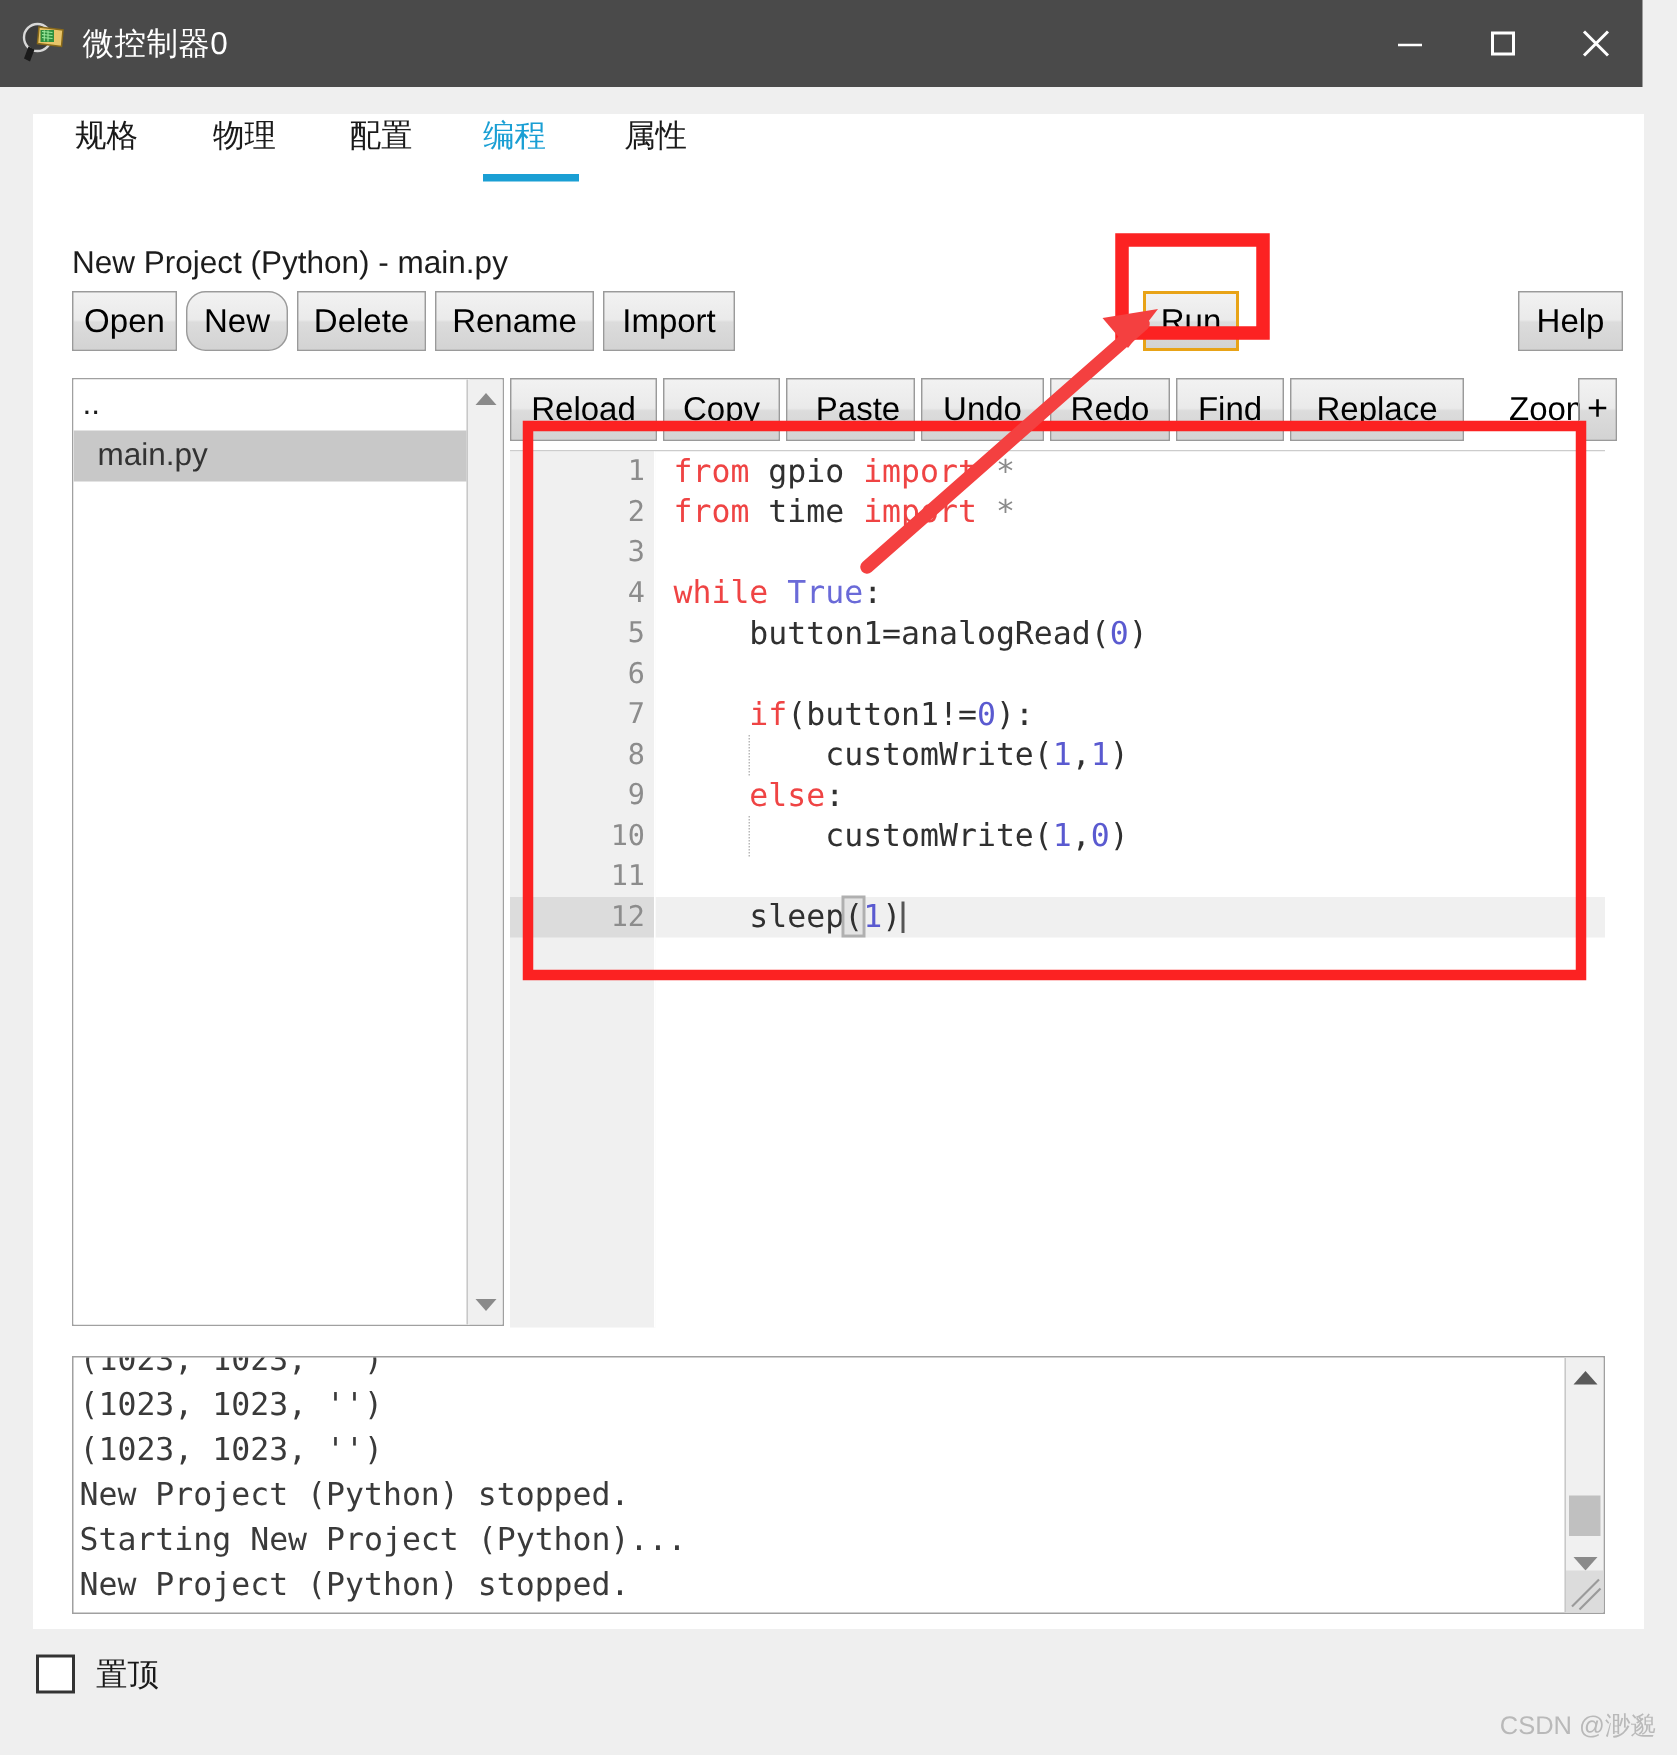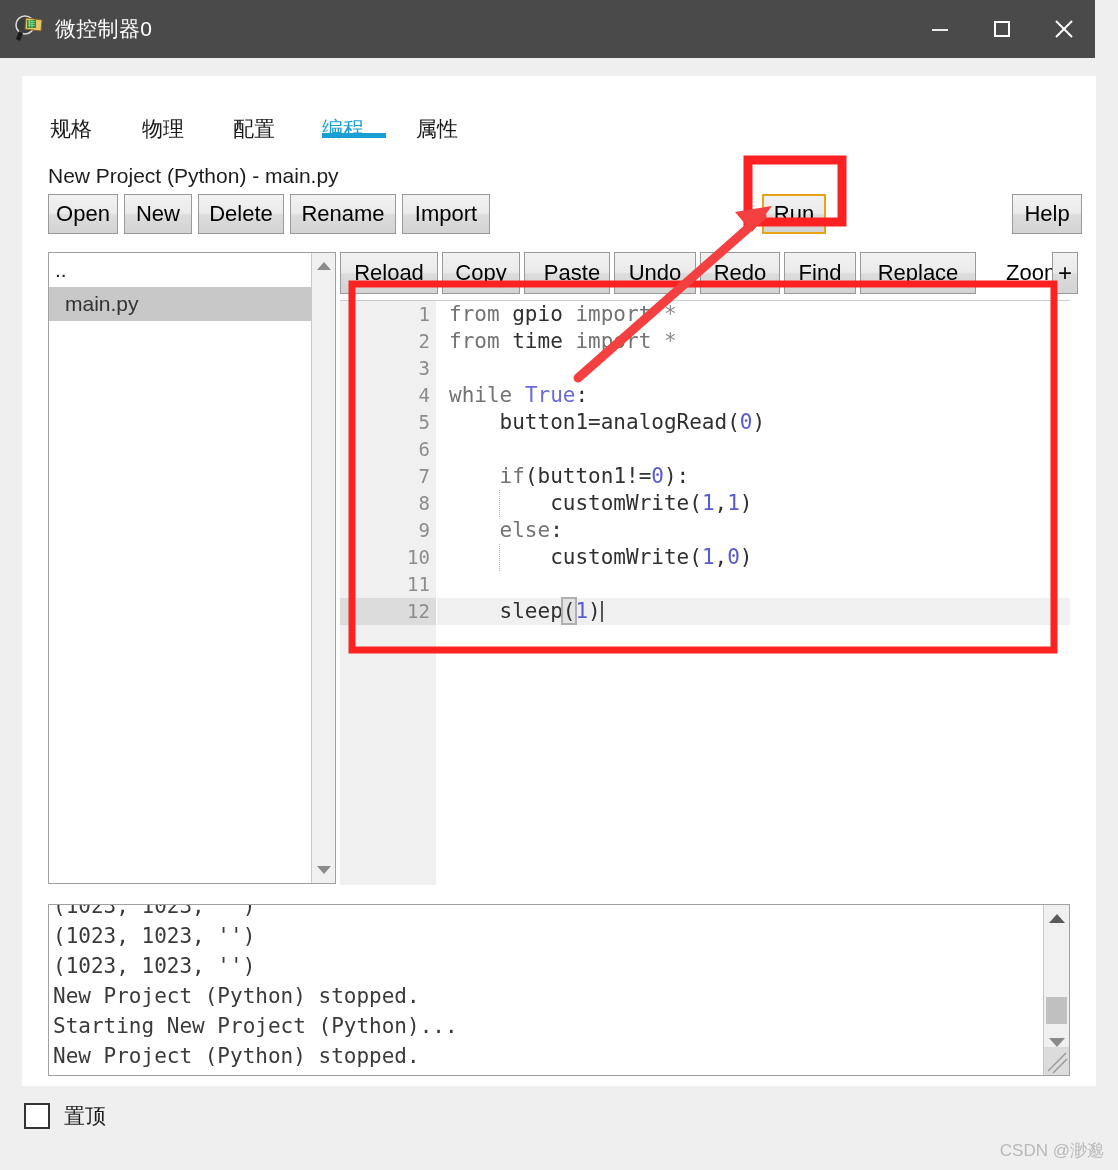--- a/index.html
+++ b/index.html
@@ -87,24 +87,23 @@
     height: 50px;
     background: #ffffff;
   }
   .tab {
     position: absolute;
     top: 0;
     height: 50px;
     font-size: 21px;
     color: #1a1a1a;
     display: flex;
-    align-items: flex-end;
+    align-items: flex-start;
     box-sizing: border-box;
     white-space: nowrap;
-    margin-top: 17px;
   }
   .tab.active { color: #1a9fd4; }
   .tab .underline {
     position: absolute;
     left: 0; bottom: 5px;
     width: 100%;
     height: 5px;
     background: #1a9fd4;
   }
 
@@ -259,21 +258,21 @@
     left: 97px; top: 0;
     width: 633px;
     height: 584px;
     background: #ffffff;
     overflow: hidden;
   }
   .code-line.cur {
     background: #f0f0f0;
   }
   .code-text { padding-left: 12px; display:inline-block; }
-  .kw    { color: #737373; }
+  .kw    { color: #ef4444; }
   .kwlit { color: #6a6ad8; }
   .num   { color: #5a5ad0; }
   .plaincode { color: #303030; }
   .indent-guide {
     position: absolute;
     top: 0;
     width: 1px;
     height: 27px;
     border-left: 1px dotted #b8b8b8;
   }
@@ -436,21 +435,21 @@
         <div class="tab" style="left:394px;">
           <span>属性</span>
         </div>
       </div>
 
       <div id="project-title">New Project (Python) - main.py</div>
 
       <div class="wbtn" style="left:26px;  top:118px; width:70px;  height:40px;">
           <span>Open</span>
         </div>
-      <div class="wbtn" style="left:102px; top:118px; width:68px;  height:40px;">
+      <div class="wbtn" style="left:102px; top:118px; width:68px;  height:40px;border-radius:13px;">
           <span>New</span>
         </div>
       <div class="wbtn" style="left:176px; top:118px; width:86px;  height:40px;">
           <span>Delete</span>
         </div>
       <div class="wbtn" style="left:268px; top:118px; width:106px; height:40px;">
           <span>Rename</span>
         </div>
       <div class="wbtn" style="left:380px; top:118px; width:88px;  height:40px;">
           <span>Import</span>

